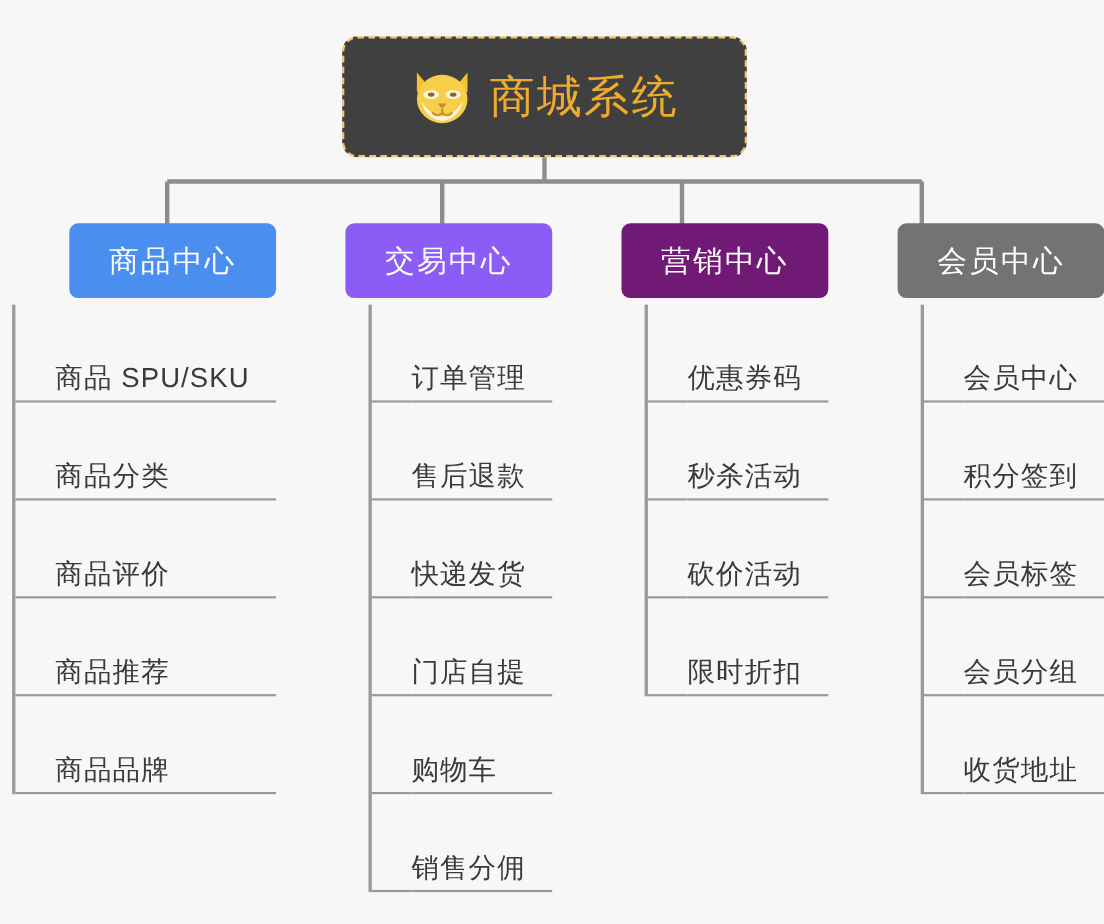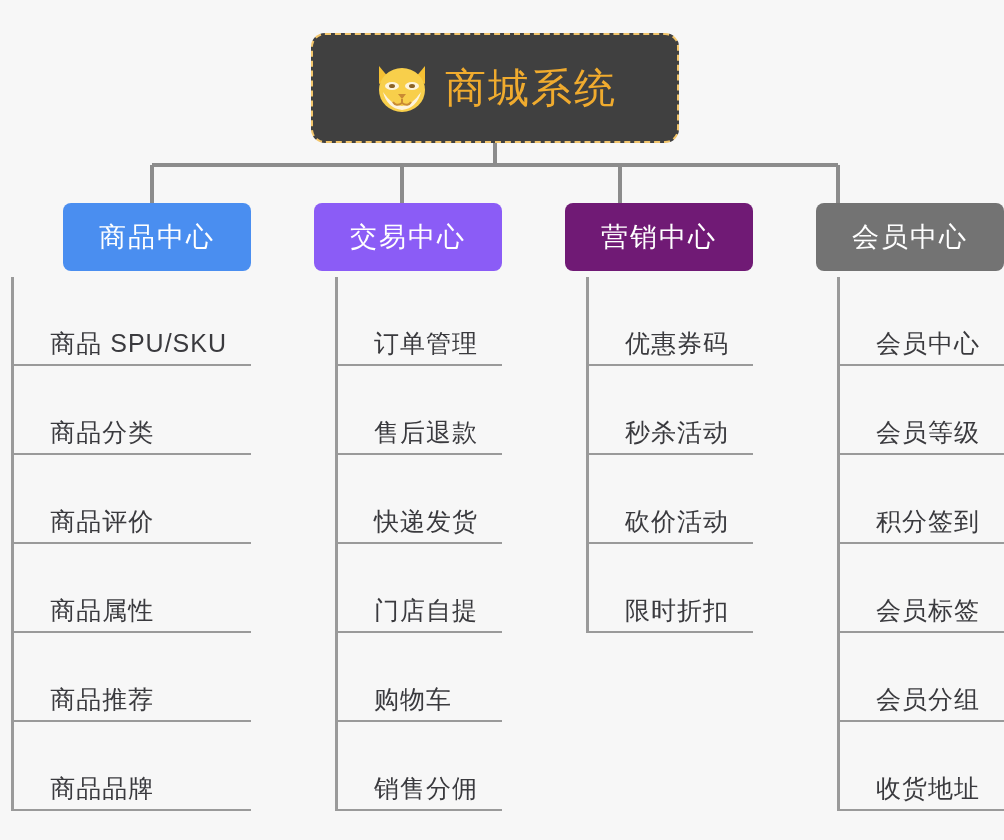--- a/index.html
+++ b/index.html
@@ -169,23 +169,20 @@
         <li class="item">
             <span class="item-label">商品 SPU/SKU</span>
           </li>
         <li class="item">
             <span class="item-label">商品分类</span>
           </li>
         <li class="item">
             <span class="item-label">商品评价</span>
           </li>
         <li class="item">
-            <span class="item-label">商品属性</span>
-          </li>
-        <li class="item">
             <span class="item-label">商品推荐</span>
           </li>
         <li class="item">
             <span class="item-label">商品品牌</span>
           </li>
       </ul>
     </div>
 
     <div class="column">
       <div class="cat-header" style="background:#8b5cf6">
@@ -235,23 +232,20 @@
 
     <div class="column">
       <div class="cat-header" style="background:#737373">
         <span>会员中心</span>
       </div>
       <ul class="item-list">
         <li class="item">
             <span class="item-label">会员中心</span>
           </li>
         <li class="item">
-            <span class="item-label">会员等级</span>
-          </li>
-        <li class="item">
             <span class="item-label">积分签到</span>
           </li>
         <li class="item">
             <span class="item-label">会员标签</span>
           </li>
         <li class="item">
             <span class="item-label">会员分组</span>
           </li>
         <li class="item">
             <span class="item-label">收货地址</span>

